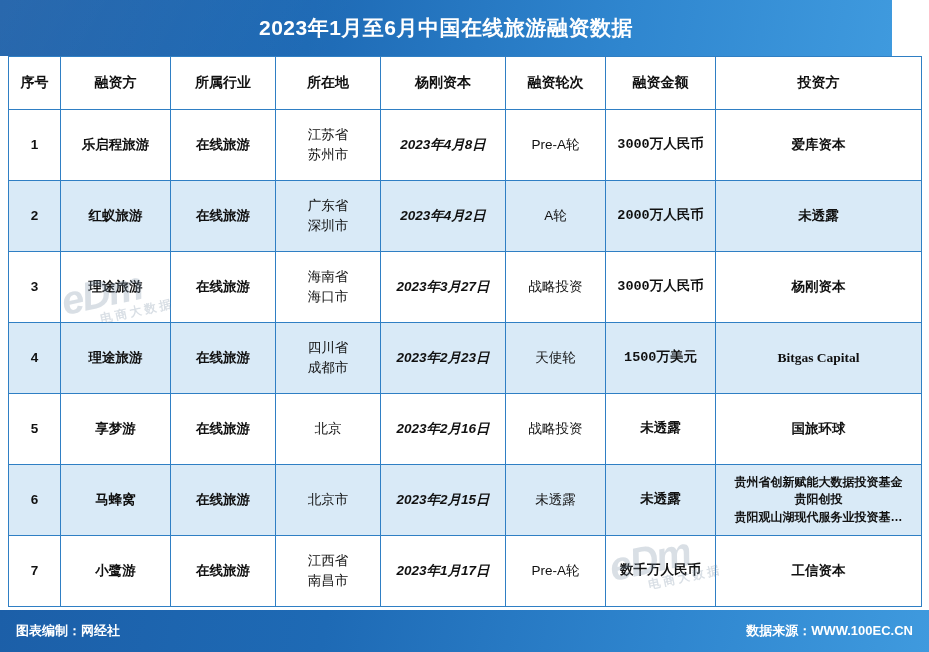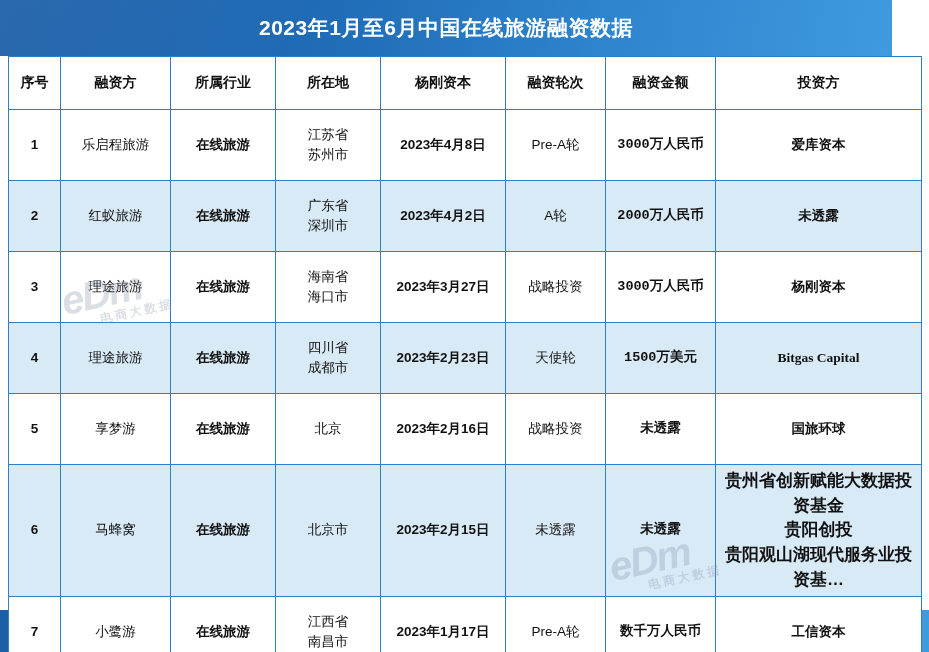--- a/index.html
+++ b/index.html
@@ -82,40 +82,41 @@
   tbody tr.even td {
     background: #d9eaf7;
   }
   tbody tr.odd td {
     background: #ffffff;
   }
   td.num {
     font-weight: bold;
   }
   td.company {
-    font-weight: normal;
+    font-weight: bold;
   }
   td.round {
     font-weight: normal;
   }
   td.investor {
     font-weight: bold;
     font-family: Liberation Serif, serif;
   }
   td.investor-multi {
-    font-size: 17px;
+    font-size: 12px;
     line-height: 1.45;
     font-weight: bold;
   }
   td.amount {
     font-weight: bold;
     font-family: Liberation Mono, monospace;
   }
   td.date {
     font-weight: bold;
+    font-style: italic;
   }
   td.place {
     font-weight: normal;
   }
   td.industry {
     font-weight: bold;
   }
   .cell-line {
     display: block;
   }
@@ -318,15 +319,16 @@
           <td class="investor">
             <span class="cell-line">工信资本</span>
           </td>
         </tr>
       </tbody>
     </table>
   </div>
 
   <div class="footer-bar">
     <div class="footer-left">图表编制：网经社</div>
+    <div class="footer-right">数据来源：WWW.100EC.CN</div>
   </div>
 
 </div>
 
 </body></html>

